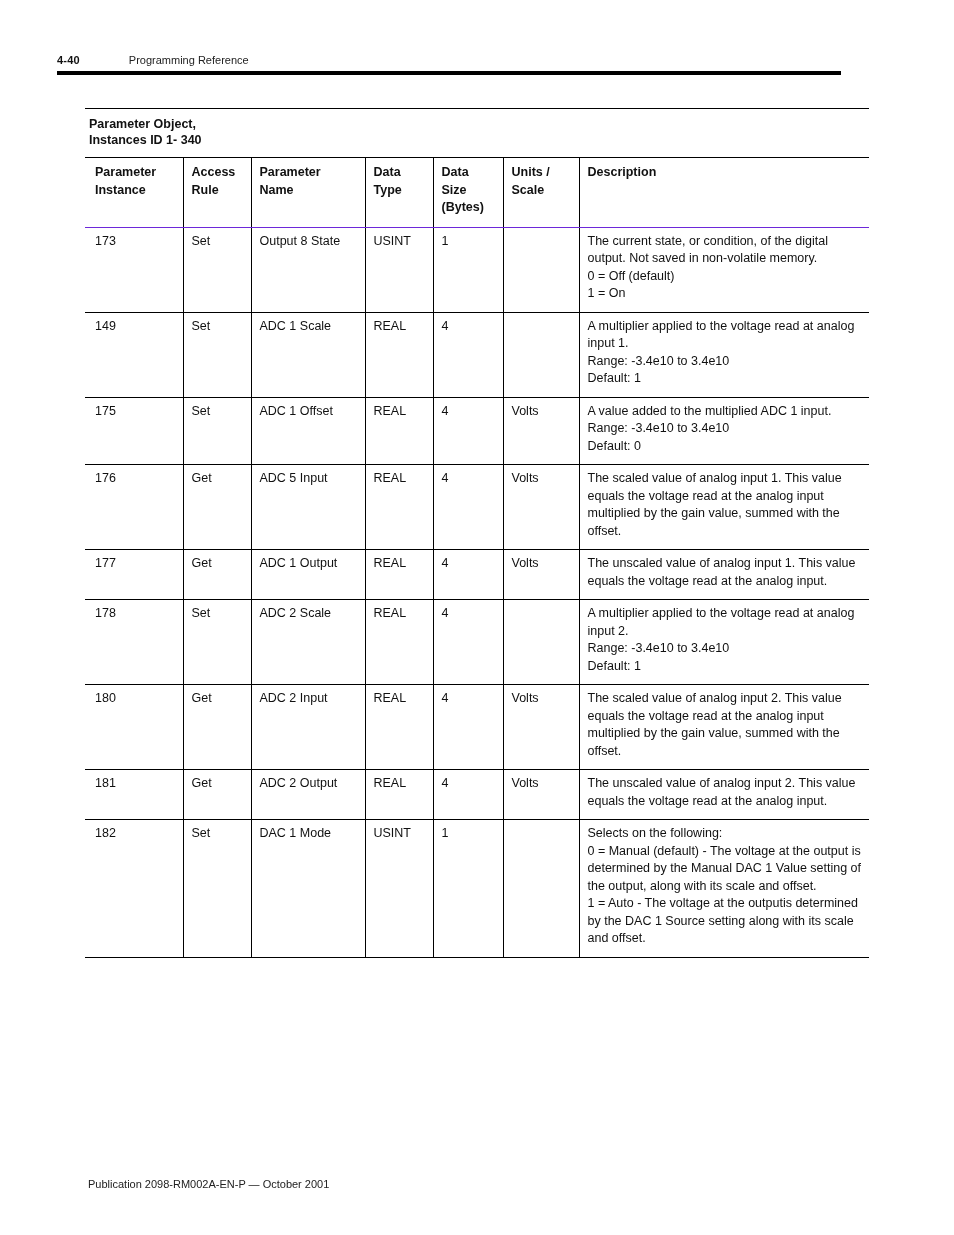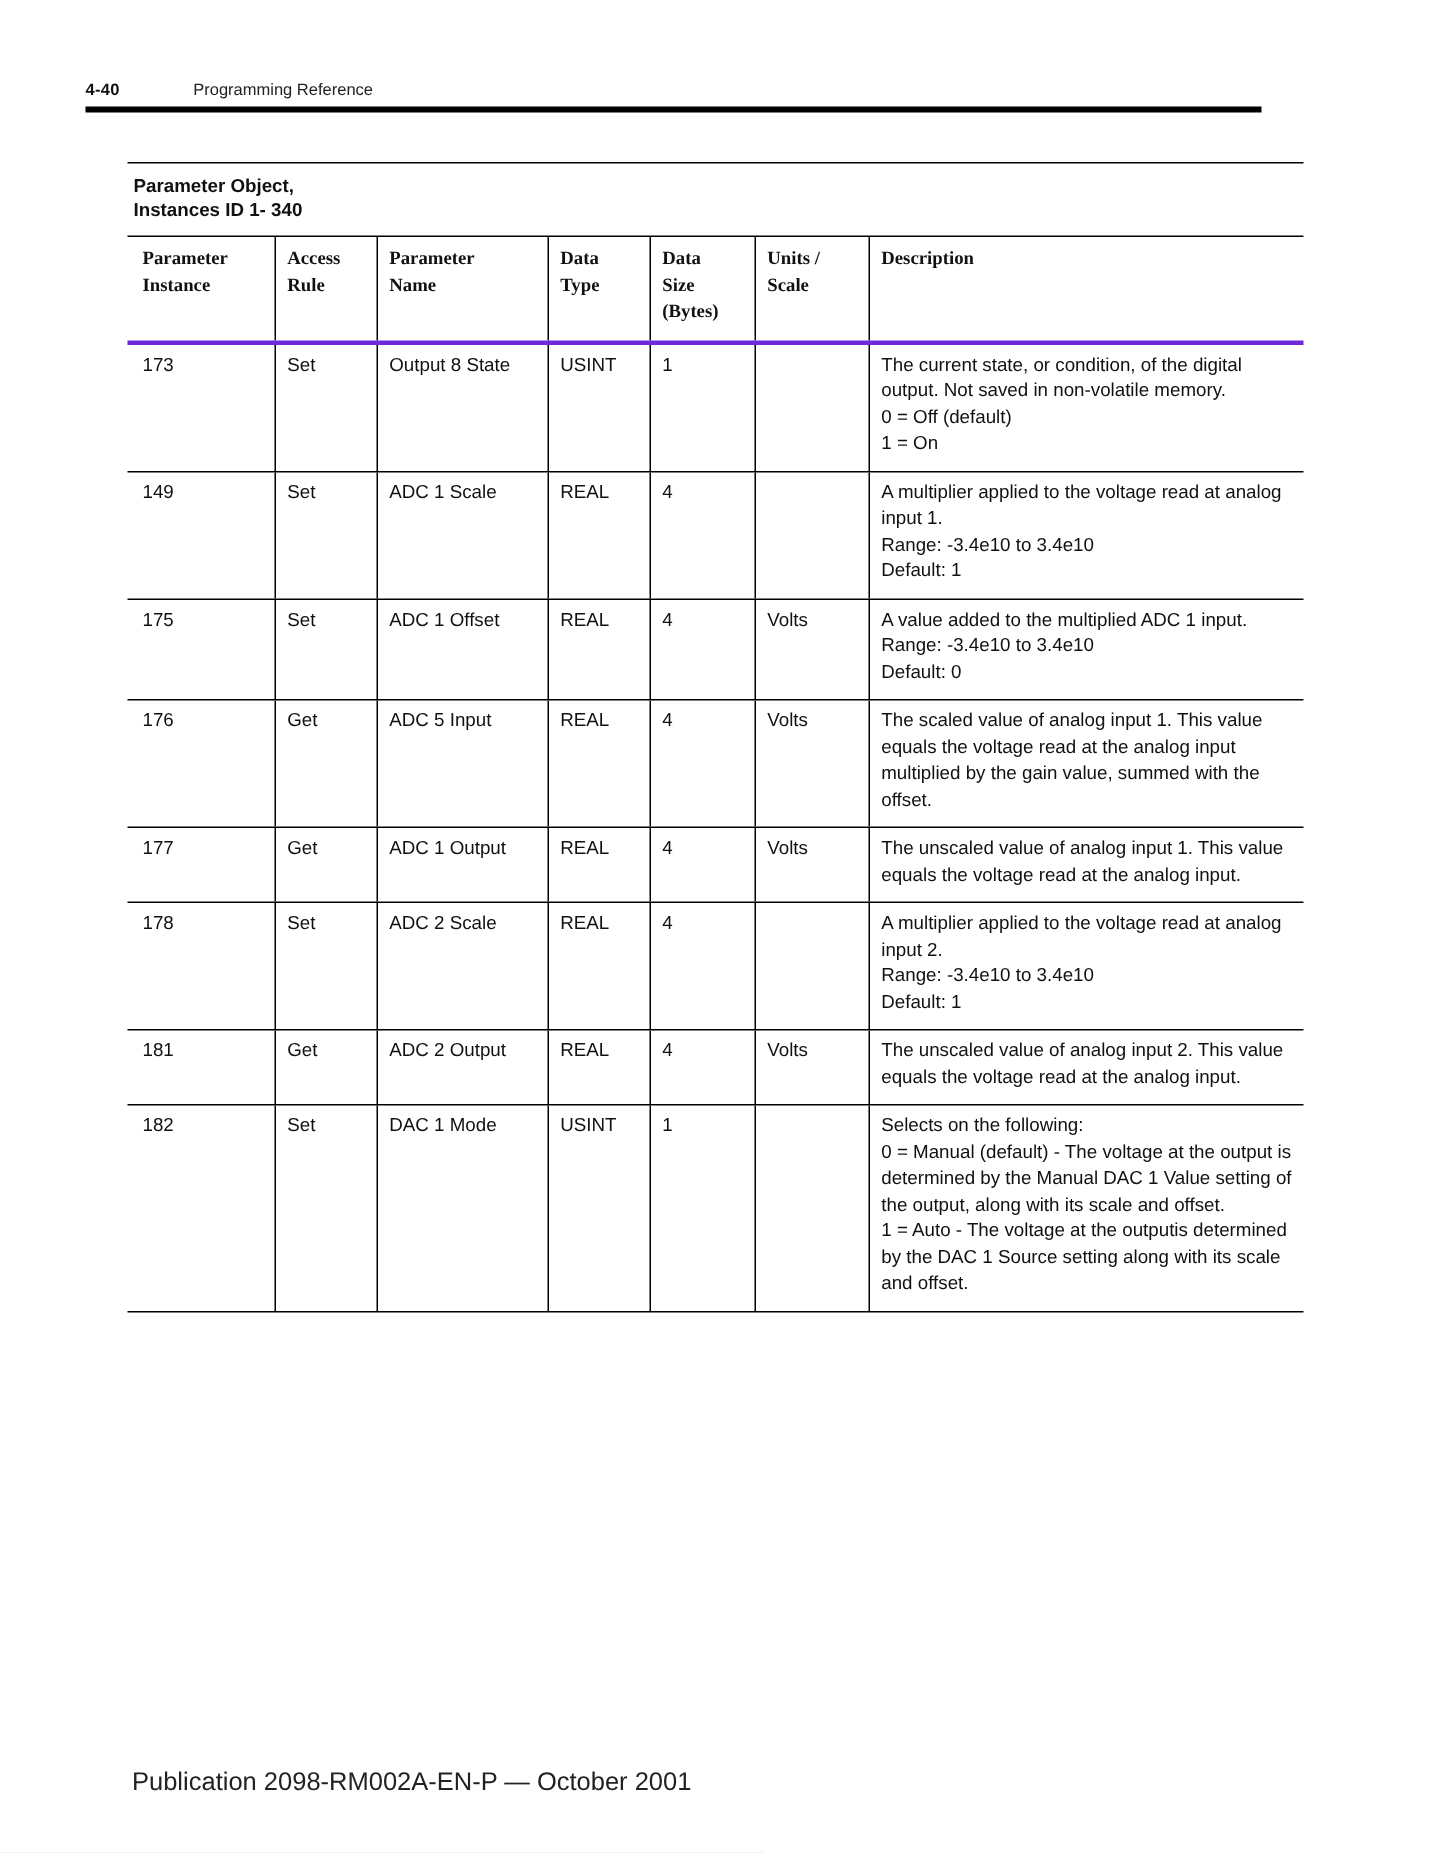--- a/index.html
+++ b/index.html
@@ -60,34 +60,33 @@
     border-left: 1px solid #000000;
     white-space: pre-line;
     overflow: hidden;
   }
   .param-table th:first-child, .param-table td:first-child {
     border-left: none;
     padding-left: 10px;
   }
   .param-table thead th {
     border-top: 1px solid #000000;
-    border-bottom: 3px solid #6d28d9;
+    border-bottom: 1px solid #6d28d9;
     font-weight: bold;
     padding-top: 6px;
     padding-bottom: 10px;
-    font-family: Liberation Serif, serif;
   }
   .param-table tbody td {
     border-bottom: 1px solid #000000;
   }
   .page-footer {
     position: absolute;
     top: 1178px;
     left: 88px;
-    font-size: 17px;
+    font-size: 11px;
     color: #222222;
     white-space: nowrap;
   }
 </style>
 </head>
 <body>
 
 <div class="page">
 
   <header class="page-header">
@@ -190,20 +189,29 @@
     <td>ADC 2 Scale</td>
     <td>REAL</td>
     <td>4</td>
     <td></td>
     <td>A multiplier applied to the voltage read at analog input 2.
 Range: -3.4e10 to 3.4e10
 Default: 1</td>
   </tr>
 
 
+  <tr>
+    <td>180</td>
+    <td>Get</td>
+    <td>ADC 2 Input</td>
+    <td>REAL</td>
+    <td>4</td>
+    <td>Volts</td>
+    <td>The scaled value of analog input 2. This value equals the voltage read at the analog input multiplied by the gain value, summed with the offset.</td>
+  </tr>
 
   <tr>
     <td>181</td>
     <td>Get</td>
     <td>ADC 2 Output</td>
     <td>REAL</td>
     <td>4</td>
     <td>Volts</td>
     <td>The unscaled value of analog input 2. This value equals the voltage read at the analog input.</td>
   </tr>

